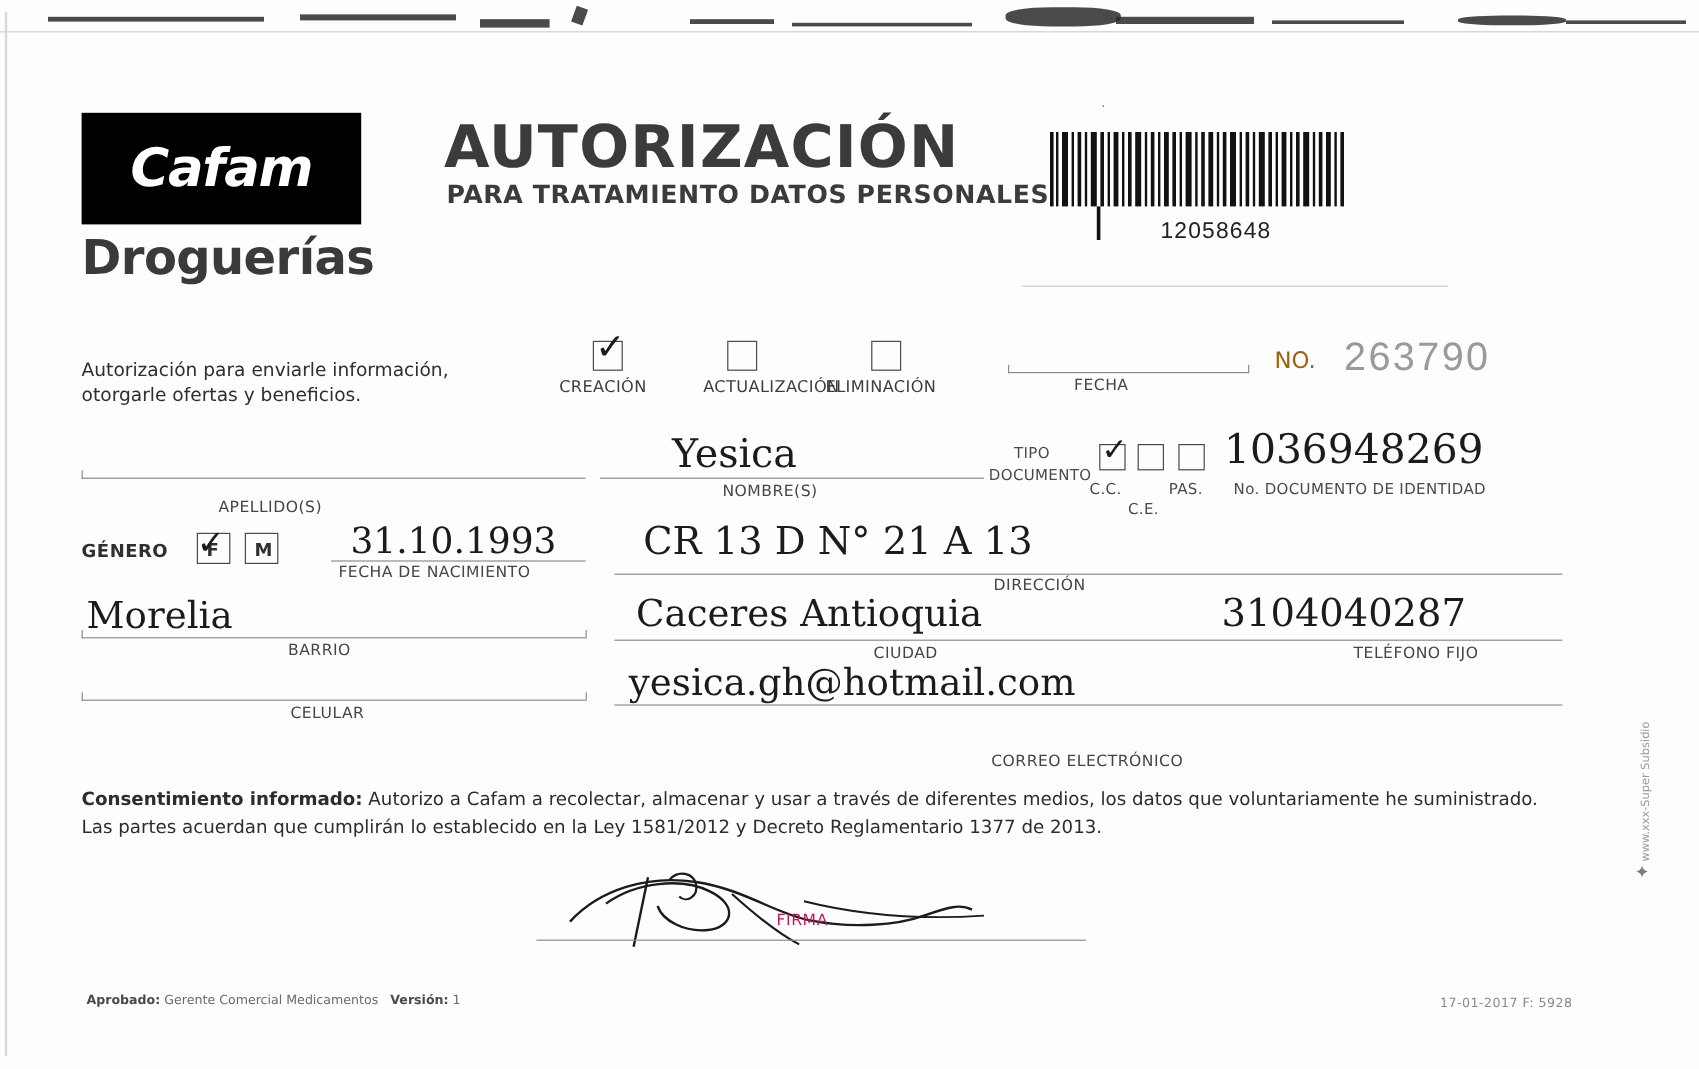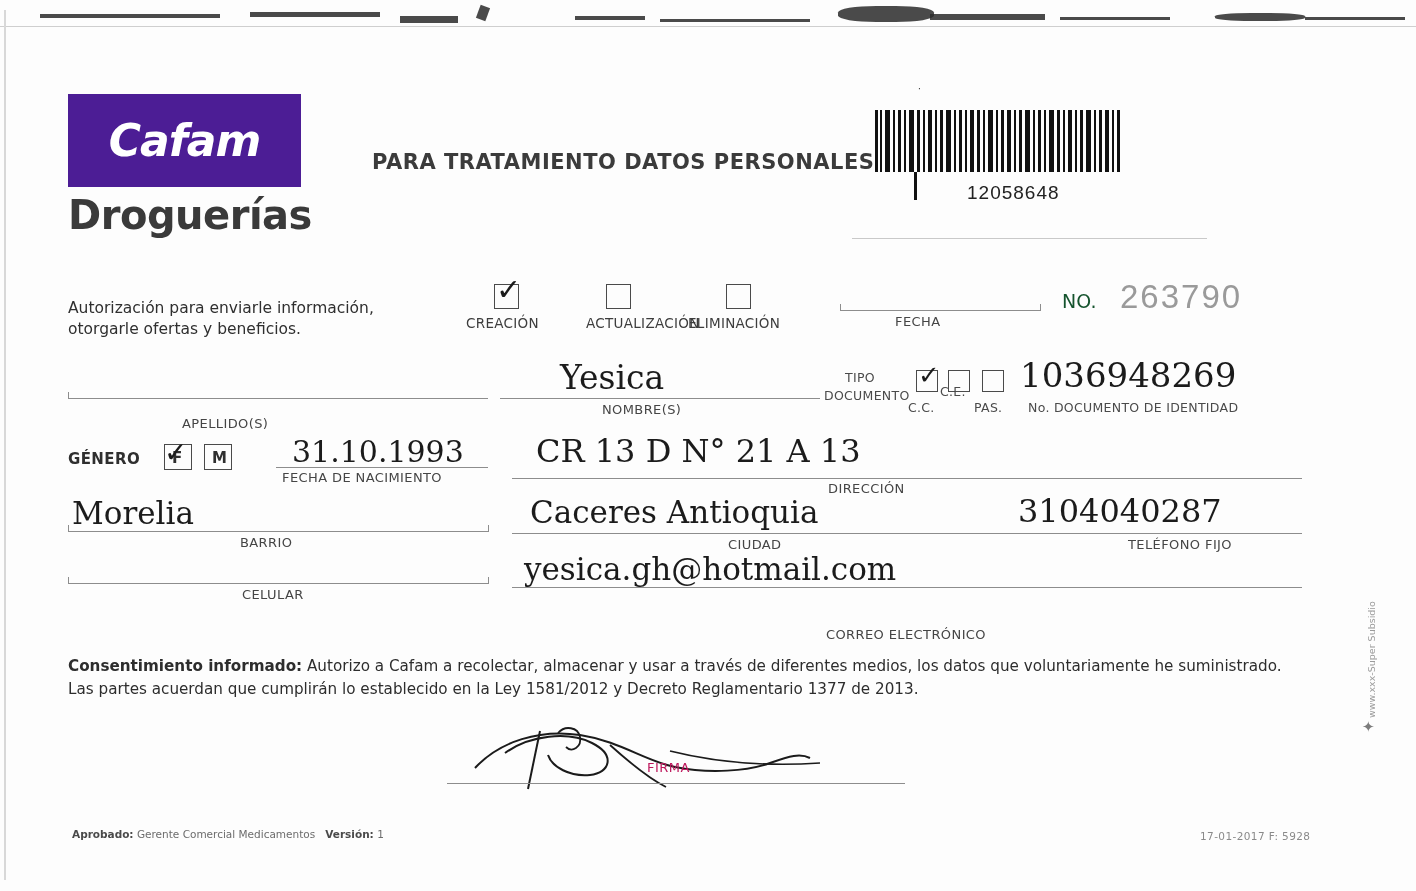--- a/index.html
+++ b/index.html
@@ -40,21 +40,21 @@
     background: #d8d8d8;
   }
 
   
   .logo-box {
     position: absolute;
     left: 68px;
     top: 94px;
     width: 233px;
     height: 93px;
-    background: #4c1d95;
+    background: #000000;
     display: flex;
     align-items: center;
     justify-content: center;
   }
   .logo-word {
     color: #ffffff;
     font-family: "DejaVu Sans", sans-serif;
     font-size: 44px;
     font-weight: bold;
     font-style: italic;
@@ -202,21 +202,21 @@
     font-size: 12.5px;
     color: #4a4a4a;
     letter-spacing: 0.3px;
   }
   .no-label {
     position: absolute;
     left: 1062px;
     top: 290px;
     font-family: "DejaVu Sans", sans-serif;
     font-size: 19px;
-    color: #14532d;
+    color: #a16207;
   }
   .no-value {
     position: absolute;
     left: 1120px;
     top: 278px;
     font-family: "Liberation Sans", sans-serif;
     font-size: 33px;
     color: #9a9a9a;
     letter-spacing: 2px;
   }
@@ -337,20 +337,21 @@
   <div class="scan-smudge" style="left:1060px;top:17px; width:110px; height:3px;"></div>
   <div class="scan-smudge" style="left:1215px;top:13px; width:90px;  height:8px; border-radius:40%;"></div>
   <div class="scan-smudge" style="left:1305px;top:17px; width:100px; height:3px;"></div>
   <div class="edge-left"></div>
 
   <div class="logo-box">
     <span class="logo-word">Cafam</span>
   </div>
   <div class="logo-sub">Droguerías</div>
 
+  <div class="title-main">AUTORIZACIÓN</div>
   <div class="title-sub">PARA TRATAMIENTO DATOS PERSONALES</div>
 
   <div class="barcode">
     <span style="left:0px;width:3px"></span>
       <span style="left:5px;width:2px"></span>
     <span style="left:10px;width:5px"></span>
       <span style="left:18px;width:2px"></span>
     <span style="left:23px;width:3px"></span>
       <span style="left:29px;width:2px"></span>
     <span style="left:34px;width:5px"></span>
@@ -427,21 +428,21 @@
   <div class="field-caption" style="left:602px; top:402px;">NOMBRE(S)</div>
 
   <div class="small-caption" style="left:845px; top:370px;">TIPO</div>
   <div class="small-caption" style="left:824px; top:388px;">DOCUMENTO</div>
 
   <div class="chk" style="left:916px; top:370px; width:20px; height:20px;"></div>
   <div class="hand hand-x" style="left:918px; top:360px; font-size:26px;">✓</div>
   <div class="small-caption" style="left:908px; top:400px;">C.C.</div>
 
   <div class="chk" style="left:948px; top:370px; width:20px; height:20px;"></div>
-  <div class="small-caption" style="left:940px; top:384px;">C.E.</div>
+  <div class="small-caption" style="left:940px; top:416px;">C.E.</div>
 
   <div class="chk" style="left:982px; top:370px; width:20px; height:20px;"></div>
   <div class="small-caption" style="left:974px; top:400px;">PAS.</div>
 
   <div class="hand" style="left:1020px; top:355px; font-size:34px;">1036948269</div>
   <div class="small-caption" style="left:1028px; top:400px;">No. DOCUMENTO DE IDENTIDAD</div>
 
   <div class="genero-label">GÉNERO</div>
   <div class="gen-box" style="left:164px; top:444px;"></div>
   <div class="gen-letter" style="left:172px; top:449px;">F</div>

